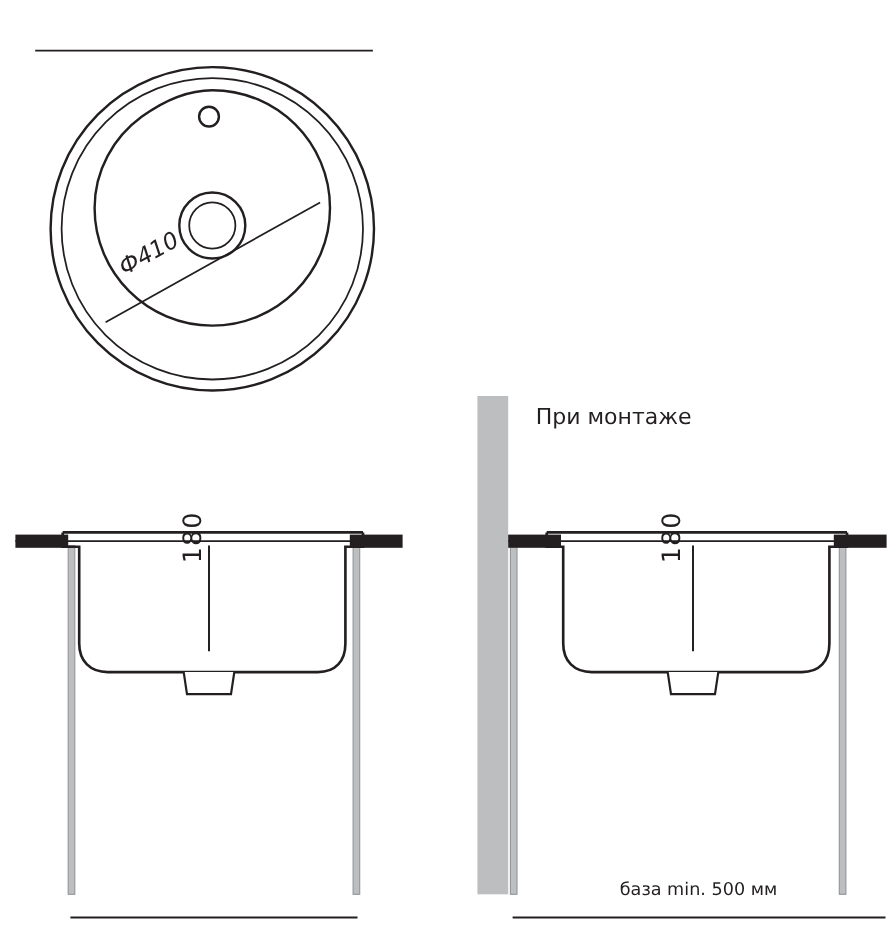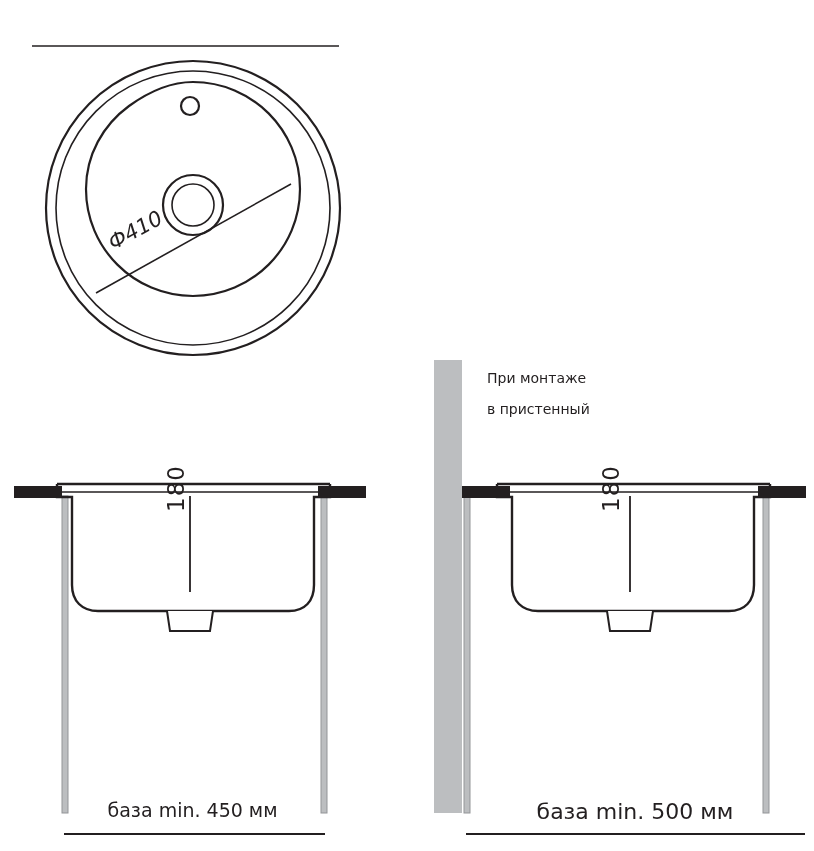--- a/index.html
+++ b/index.html
@@ -67,27 +67,27 @@
     top: 799px;
     width: 275px;
     text-align: center;
     font-size: 19px;
   }
   #lbl-base-right {
     left: 465px;
     top: 799px;
     width: 340px;
     text-align: center;
-    font-size: 22px;
+    font-size: 16px;
   }
   #note-wall {
     left: 487px;
     top: 363px;
     width: 300px;
-    font-size: 14px;
+    font-size: 20px;
     line-height: 31px;
     white-space: normal;
   }
 </style>
 </head>
 <body>
 
 <div id="sheet">
 
   <svg class="svg-layer" viewBox="0 0 814 851">
@@ -180,22 +180,20 @@
     </g>
   </svg>
 
 
   <div class="lbl" id="lbl-d410">Ф410</div>
 
   <div class="lbl" id="lbl-180-left">180</div>
 
   <div class="lbl" id="lbl-180-right">180</div>
 
-  <div class="lbl" id="lbl-base-left">база min. 450 мм</div>
 
   <div class="lbl" id="lbl-base-right">база min. 500 мм</div>
 
   <div class="lbl" id="note-wall">
     <div>При монтаже</div>
-    <div>в пристенный</div>
   </div>
 
 </div>
 
 </body></html>

